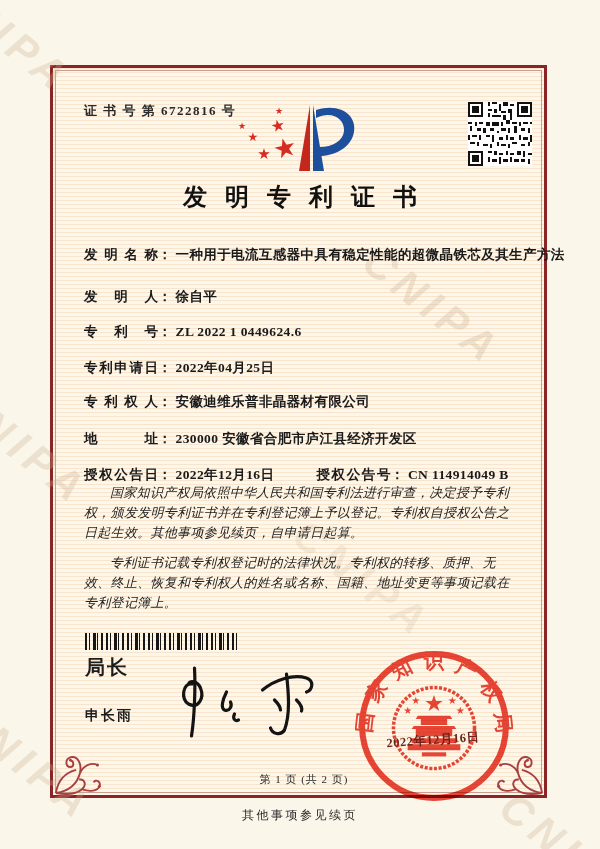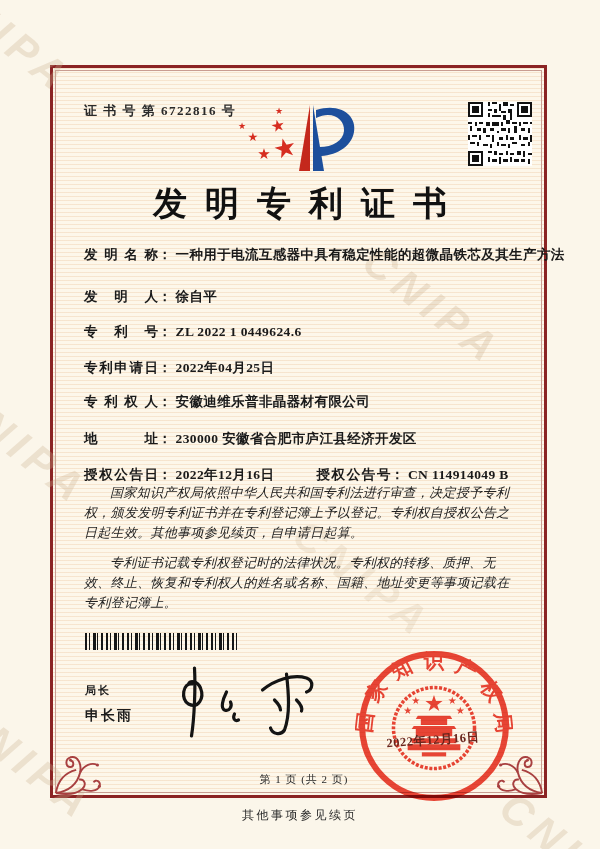--- a/index.html
+++ b/index.html
@@ -27,21 +27,21 @@
     background:repeating-linear-gradient(180deg, rgba(229,175,126,0.26) 0 1px, rgba(0,0,0,0) 1px 4px), #fdf7ea;
   }
   .frame-inner{position:absolute; inset:2px; border:1px solid #c99d92;}
   .flourish{position:absolute; z-index:2; width:58px; height:60px;}
   .flourish.left{transform:scaleX(-1);}
   
   .abs{position:absolute; z-index:3;}
   .cert-no{left:84px; top:102px; font-size:13px; font-weight:600; letter-spacing:1.5px; color:#2a2a2a;}
   .title{
     left:0; top:181px; width:100%; text-align:center;
-    font-size:34px; font-weight:600; letter-spacing:18px; padding-left:18px;
+    font-size:24px; font-weight:600; letter-spacing:18px; padding-left:18px;
     box-sizing:border-box; color:#111;
   }
   .row{left:84px; width:470px; font-size:13.5px; font-weight:600; white-space:nowrap; color:#1a1a1a;}
   .lab{display:inline-block; width:74px; text-align:justify; text-align-last:justify; vertical-align:bottom;}
   .colon{margin-right:4px;}
   .val{letter-spacing:0.4px;}
   .pair2{margin-left:42px;}
   .paras{
     left:84px; top:483px; width:437px;
     font-size:13px; line-height:20px; font-style:italic; color:#222;
@@ -51,21 +51,21 @@
   .paras p + p{margin-top:10px;}
   .barcode{
     left:85px; top:633px; width:152px; height:17px;
     background:repeating-linear-gradient(90deg,
       #161616 0 2px, rgba(0,0,0,0) 2px 4px,
       #161616 4px 5px, rgba(0,0,0,0) 5px 8px,
       #161616 8px 11px, rgba(0,0,0,0) 11px 12px,
       #161616 12px 13px, rgba(0,0,0,0) 13px 16px,
       #161616 16px 18px, rgba(0,0,0,0) 18px 21px);
   }
-  .sig-title{left:85px; top:683px; font-size:11px; font-weight:700; letter-spacing:2px;}
+  .sig-title{left:85px; top:654px; font-size:20px; font-weight:700; letter-spacing:2px;}
   .sig-name{left:85px; top:707px; font-size:14px; font-weight:700; letter-spacing:2px;}
   .signature{left:172px; top:662px;}
   .seal{left:355px; top:647px; z-index:4; mix-blend-mode:multiply;}
   .seal-date{
     left:372px; top:732px; width:122px; z-index:5; text-align:center;
     font-size:12.5px; font-weight:700; color:#69241c; letter-spacing:0.5px;
     transform:rotate(-4deg); white-space:nowrap;
   }
   .page-num{left:4px; top:772px; width:100%; text-align:center; font-size:11px; letter-spacing:1px; color:#2a2a2a;}
   .footer-note{left:0; top:807px; width:100%; text-align:center; font-size:12px; letter-spacing:2.5px; color:#2a2a2a;}

